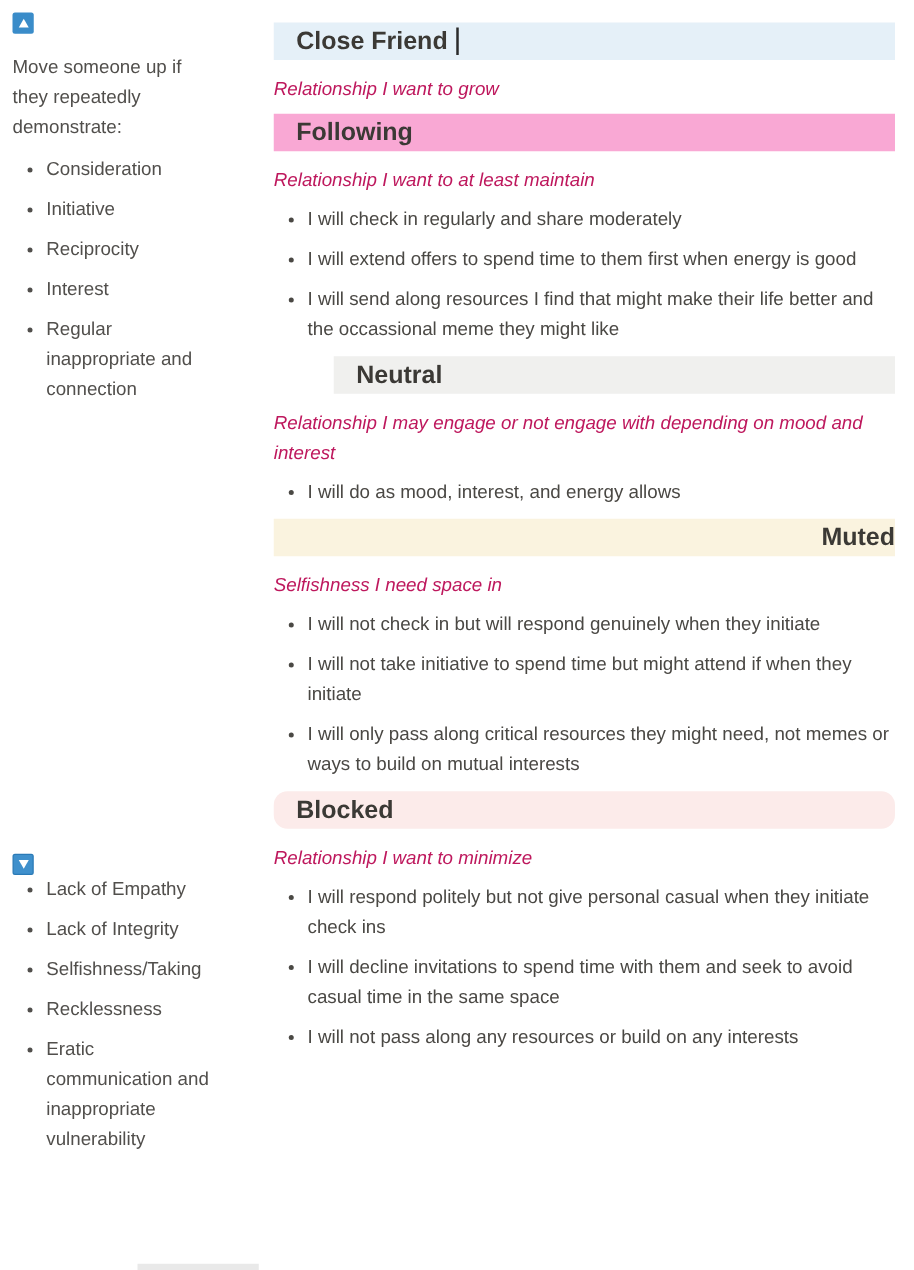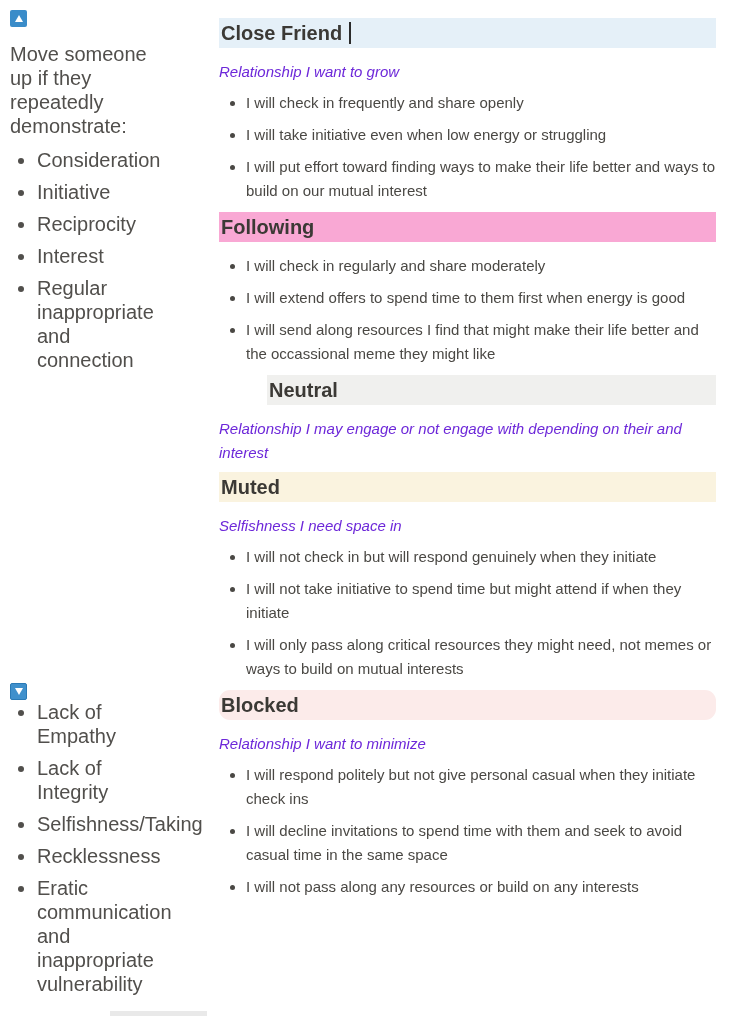--- a/index.html
+++ b/index.html
@@ -7,21 +7,21 @@
     width:731px;height:1016px;
     background:#ffffff;
     font-family:"Liberation Sans",sans-serif;
     position:relative;
     overflow:hidden;
     color:#4c4a47;
   }
   
   .left-block{
     position:absolute;left:10px;width:158px;
-    font-size:20px;line-height:24px;color:#514f4c;
+    font-size:15px;line-height:24px;color:#514f4c;
   }
   .left-block.up{top:10px;}
   .left-block.down{top:683px;}
   .sq-icon{
     width:17px;height:17px;border-radius:2px;
     display:flex;align-items:center;justify-content:center;
   }
   .sq-icon.up-ic{background:#3a8cc9;}
   .sq-icon.down-ic{background:#3f90cc;border:1px solid #2a7ab6;width:15px;height:15px;}
   .tri-up{width:0;height:0;border-left:4.5px solid transparent;border-right:4.5px solid transparent;border-bottom:7px solid #ffffff;}
@@ -30,29 +30,29 @@
   ul.side-list{margin:0;padding-left:27px;list-style:disc outside;}
   ul.side-list li{margin-bottom:8px;}
   
   .main-col{
     position:absolute;left:219px;top:0;width:497px;
     padding-top:18px;
     font-size:15px;line-height:24px;color:#4a4844;
   }
   .sec-header{
     height:30px;display:flex;align-items:center;
-    padding-left:2px;margin:0 0 12px 0;
+    padding-left:18px;margin:0 0 12px 0;
     font-size:20px;font-weight:600;color:#3b3935;
   }
   .caret{
     display:inline-block;width:1.5px;height:22px;background:#2b2b2b;
     margin-left:7px;animation:blink 1.1s step-end infinite;
   }
   @keyframes blink{50%{opacity:0;}}
-  .subtitle{font-style:italic;margin:0 0 7px 0;color:#6d28d9;}
+  .subtitle{font-style:italic;margin:0 0 7px 0;color:#be185d;}
   ul.main-list{margin:0 0 9px 0;padding-left:27px;list-style:disc outside;}
   ul.main-list li{margin-bottom:8px;}
   
   .clipped-strip{
     position:absolute;left:110px;top:1011px;width:97px;height:5px;
     background:#e9e9e9;
   }
 </style>
 </head>
 <body>
@@ -84,41 +84,40 @@
   </ul>
 </div>
 
 <div class="main-col">
 
   <div class="sec-header" style="background: rgb(229, 240, 248);">
     <span>Close Friend</span>
     <span class="caret"></span>
   </div>
   <p class="subtitle">Relationship I want to grow</p>
-  <ul class="main-list">
-    <li>I will check in frequently and share openly</li>
-    <li>I will take initiative even when low energy or struggling</li>
-    <li>I will put effort toward finding ways to make their life better and ways to build on our mutual interest</li>
-  </ul>
 
   <div class="sec-header" style="background: #f9a8d4;">
     <span>Following</span>
   </div>
+  <p class="subtitle">Relationship I want to at least maintain</p>
   <ul class="main-list">
     <li>I will check in regularly and share moderately</li>
     <li>I will extend offers to spend time to them first when energy is good</li>
     <li>I will send along resources I find that might make their life better and the occassional meme they might like</li>
   </ul>
 
   <div class="sec-header" style="background: rgb(240, 240, 238); margin-left: 48px;">
     <span>Neutral</span>
   </div>
-  <p class="subtitle">Relationship I may engage or not engage with depending on their and interest</p>
+  <p class="subtitle">Relationship I may engage or not engage with depending on mood and interest</p>
+  <ul class="main-list">
+    <li>I will do as mood, interest, and energy allows</li>
+  </ul>
 
-  <div class="sec-header" style="background: rgb(250, 243, 223);">
+  <div class="sec-header" style="background: rgb(250, 243, 223); justify-content: flex-end;">
     <span>Muted</span>
   </div>
   <p class="subtitle">Selfishness I need space in</p>
   <ul class="main-list">
     <li>I will not check in but will respond genuinely when they initiate</li>
     <li>I will not take initiative to spend time but might attend if when they initiate</li>
     <li>I will only pass along critical resources they might need, not memes or ways to build on mutual interests</li>
   </ul>
 
   <div class="sec-header" style="background: rgb(252, 235, 234); border-radius: 11px;">

